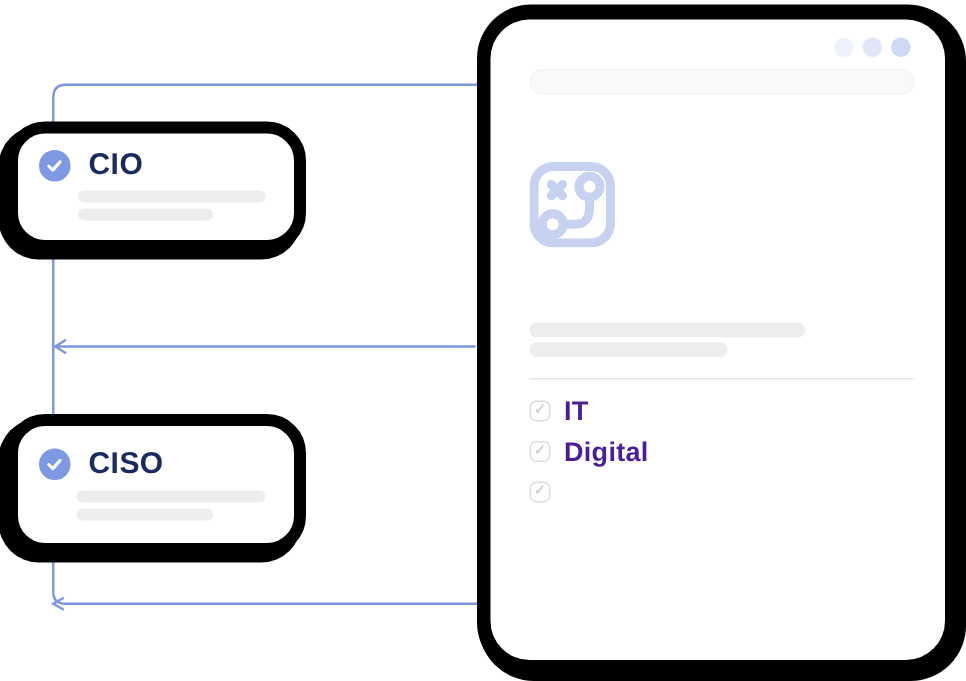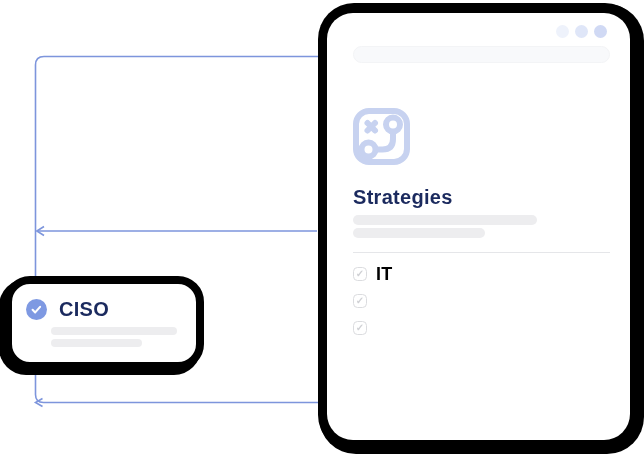--- a/index.html
+++ b/index.html
@@ -69,36 +69,48 @@
   .divider { position:absolute; left:26px; top:239px; width:257px; height:1px; background:#e5e6e9; }
 
   .rows { position:absolute; left:26px; top:250px; }
   .row  { display:flex; align-items:center; gap:9px; height:22px; margin-bottom:5px; }
   .cb {
     width:14px; height:14px; box-sizing:border-box; flex:0 0 auto;
     border:1.5px solid #dbdcdf; border-radius:4.5px;
     display:flex; align-items:center; justify-content:center;
   }
   .tick { font-size:10px; line-height:1; color:#cfd0d4; font-weight:bold; }
-  .row-label { font-size:18px; font-weight:bold; color:#000000; letter-spacing:.2px; }
+  .row-label { font-size:18px; font-weight:bold; color:#4c1d95; letter-spacing:.2px; }
 </style>
 </head>
 <body>
 
 <div class="stage">
 
   <svg class="connectors" width="644" height="454" viewBox="0 0 644 454">
     <g fill="none" stroke="#7d95dc" stroke-width="1.6">
       <path d="M322 56.5 H44 Q35.5 56.5 35.5 65 V394.5 Q35.5 402.5 43.5 402.5 H320"></path>
       <path d="M38 231 H317"></path>
       <polyline points="44,226.5 36.8,231 44,235.5"></polyline>
       <polyline points="42.5,398.5 35.5,402.5 42.5,406.5"></polyline>
     </g>
   </svg>
 
+  <div class="sticker cio">
+    <div class="card-head">
+      <span class="check-circle">
+        <svg width="13" height="13" viewBox="0 0 20 20">
+          <polyline points="4,10.5 8,14.5 15.5,6" fill="none" stroke="#ffffff" stroke-width="3.2" stroke-linecap="round" stroke-linejoin="round"></polyline>
+        </svg>
+      </span>
+      <span class="card-title">CIO</span>
+    </div>
+    <div class="bar b1"></div>
+    <div class="bar b2"></div>
+  </div>
 
 
   <div class="sticker ciso">
     <div class="card-head">
       <span class="check-circle">
         <svg width="13" height="13" viewBox="0 0 20 20">
           <polyline points="4,10.5 8,14.5 15.5,6" fill="none" stroke="#ffffff" stroke-width="3.2" stroke-linecap="round" stroke-linejoin="round"></polyline>
         </svg>
       </span>
       <span class="card-title">CISO</span>
@@ -121,37 +133,37 @@
       <svg class="strategy-icon" width="57" height="57" viewBox="0 0 57 57">
         <g fill="none" stroke="#c7d2f0" stroke-width="6" stroke-linecap="round" stroke-linejoin="round">
           <rect x="3" y="3" width="51" height="51" rx="13"></rect>
           <path d="M14.5 15 L22 22.5 M22 15 L14.5 22.5"></path>
           <circle cx="40" cy="16.5" r="7"></circle>
           <circle cx="15.5" cy="41.5" r="7"></circle>
           <path d="M23 41.5 H29.5 Q40 41.5 40 31 V24"></path>
         </g>
       </svg>
 
-      <div class="panel-heading">Strategies</div>
 
       <div class="pbar p1"></div>
       <div class="pbar p2"></div>
       <div class="divider"></div>
 
       <div class="rows">
         <div class="row">
           <span class="cb">
             <span class="tick">✓</span>
           </span>
           <span class="row-label">IT</span>
         </div>
         <div class="row">
           <span class="cb">
             <span class="tick">✓</span>
           </span>
+          <span class="row-label">Digital</span>
         </div>
         <div class="row">
           <span class="cb">
             <span class="tick">✓</span>
           </span>
         </div>
       </div>
 
     </div>
   </div>

